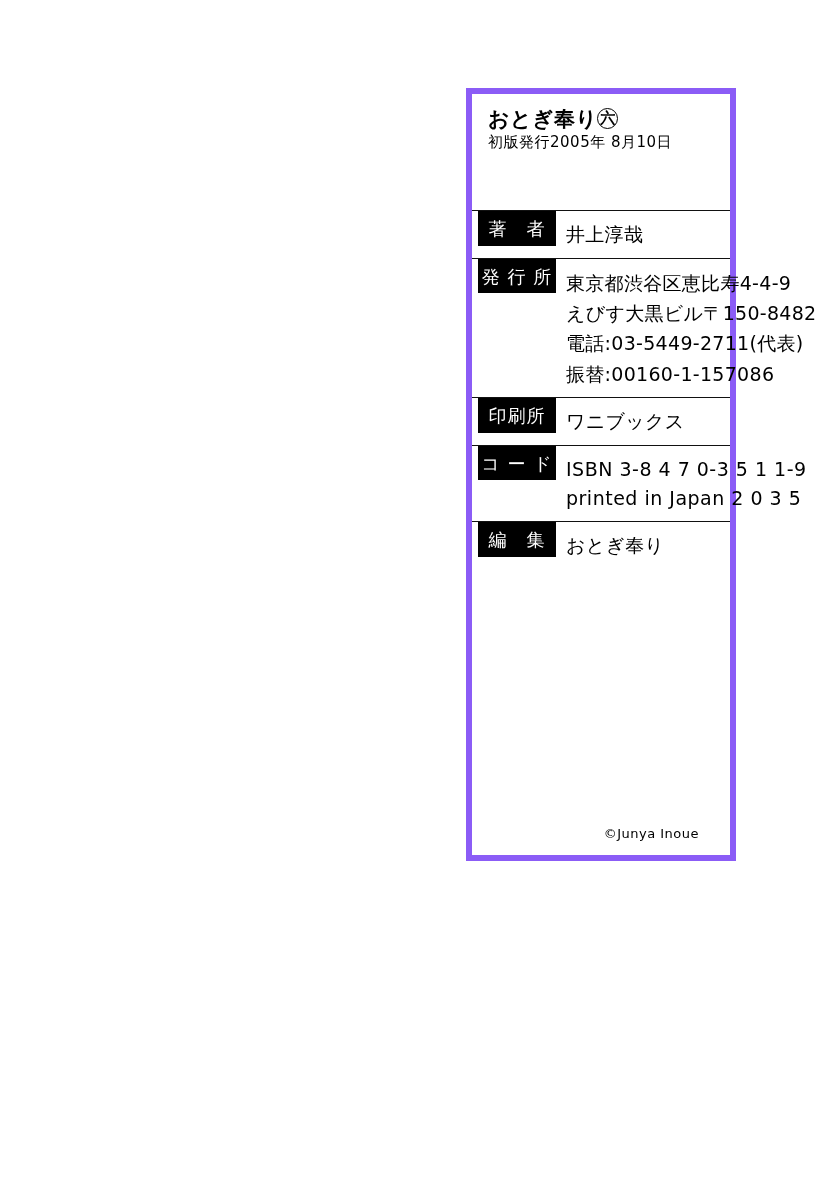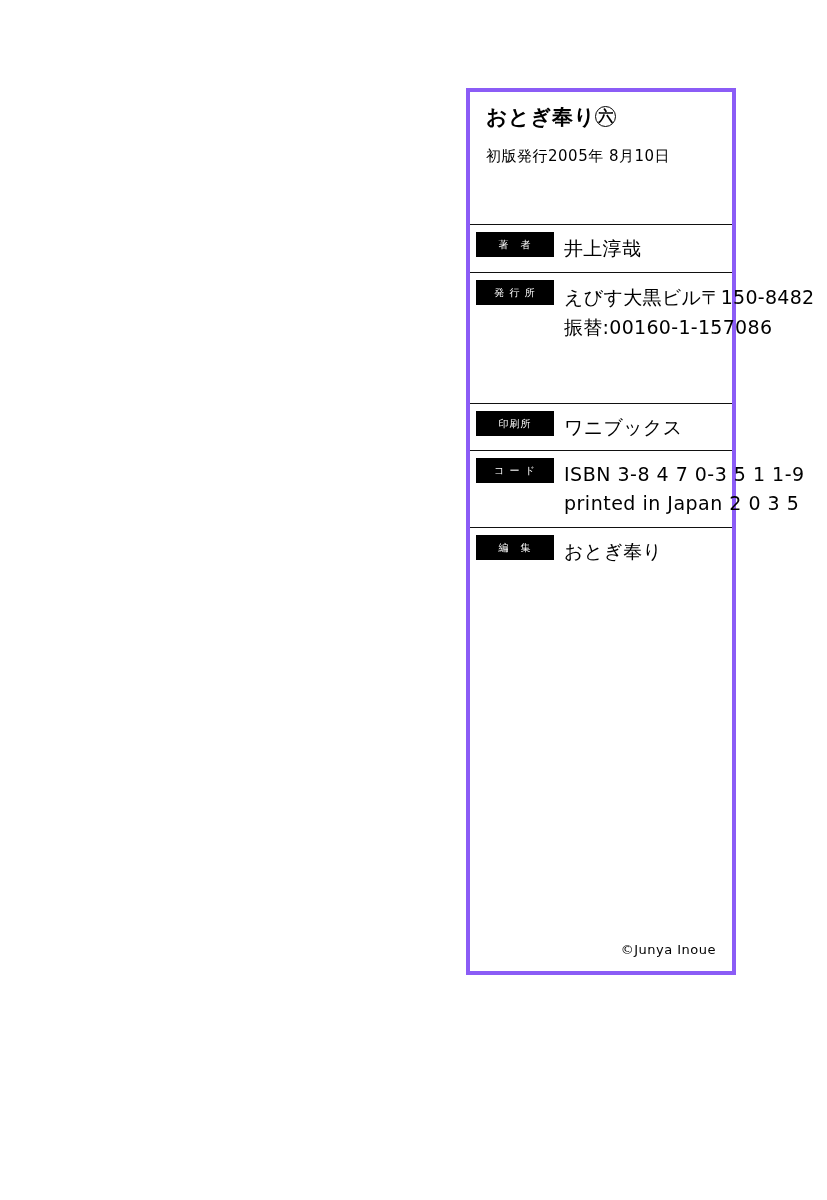--- a/index.html
+++ b/index.html
@@ -15,22 +15,22 @@
     color: #000000;
     overflow: hidden;
   }
 
   
   .colophon {
     position: absolute;
     left: 466px;
     top: 88px;
     width: 270px;
-    height: 887px;
-    border: 4px solid #8b5cf6;
+    height: 773px;
+    border: 6px solid #8b5cf6;
     box-sizing: border-box;
     background: #ffffff;
   }
 
   .inner {
     position: absolute;
     left: 0;
     top: 0;
     right: 0;
     bottom: 0;
@@ -57,21 +57,21 @@
     width: 19px;
     height: 19px;
     line-height: 18px;
     text-align: center;
     vertical-align: 3px;
     font-weight: bold;
   }
   .pub-date {
     font-family: "DejaVu Sans", sans-serif;
     font-size: 15px;
-    margin-top: 18px;
+    margin-top: 2px;
     letter-spacing: 0.5px;
     white-space: nowrap;
   }
 
   
   .title-spacer {
     height: 48px;
   }
 
   
@@ -81,28 +81,27 @@
     display: flex;
     align-items: flex-start;
     min-height: 42px;
   }
   .row-label {
     width: 78px;
     flex: 0 0 78px;
     background: #000000;
     color: #ffffff;
     font-family: "DejaVu Sans", sans-serif;
-    font-size: 10px;
+    font-size: 18px;
     letter-spacing: 1px;
     text-align: center;
     padding: 7px 0 6px 0;
     line-height: 1.2;
     box-sizing: border-box;
     white-space: nowrap;
-    margin-top: 7px;
     margin-left: 6px;
   }
   .row-value {
     flex: 1 1 auto;
     padding: 9px 6px 8px 10px;
     font-family: "DejaVu Sans", sans-serif;
     font-size: 19px;
     line-height: 1.55;
     letter-spacing: 0.3px;
   }
@@ -117,21 +116,21 @@
   .row.publisher .row-value { line-height: 1.6; }
 
   .row-value.latin {
     font-family: "DejaVu Sans", sans-serif;
     letter-spacing: 0.5px;
   }
 
   
   .copyright {
     position: absolute;
-    right: 16px;
+    right: 31px;
     bottom: 14px;
     font-family: "DejaVu Sans", sans-serif;
     font-size: 13px;
     letter-spacing: 0.5px;
     white-space: nowrap;
   }
 </style>
 </head>
 <body>
 
@@ -151,21 +150,23 @@
       <div class="row-label">著　者</div>
       <div class="row-value">
         <span class="line">井上淳哉</span>
       </div>
     </div>
 
 
     <div class="row tall publisher">
       <div class="row-label">発 行 所</div>
       <div class="row-value">
+        <span class="line">東京都渋谷区恵比寿4-4-9</span>
         <span class="line">えびす大黒ビル〒150-8482</span>
+        <span class="line">電話:03-5449-2711(代表)</span>
         <span class="line">振替:00160-1-157086</span>
       </div>
     </div>
 
     <div class="row">
       <div class="row-label">印刷所</div>
       <div class="row-value">
         <span class="line">ワニブックス</span>
       </div>
     </div>

